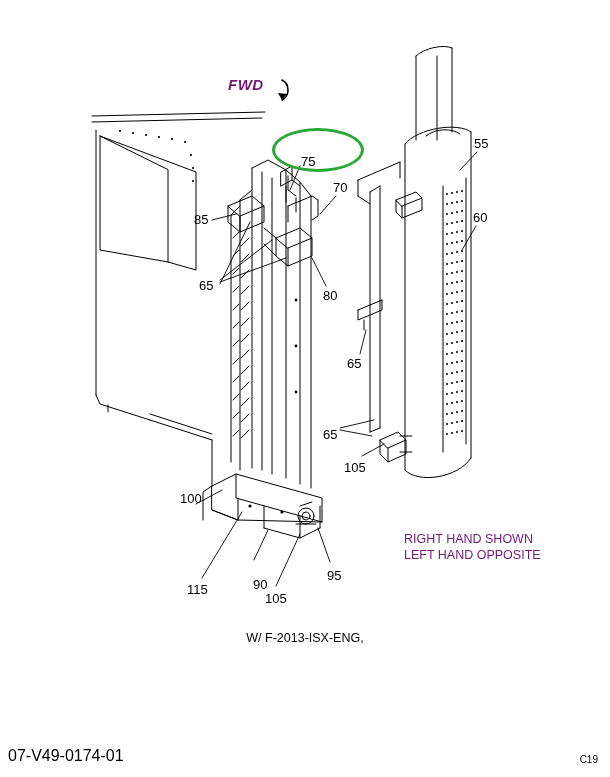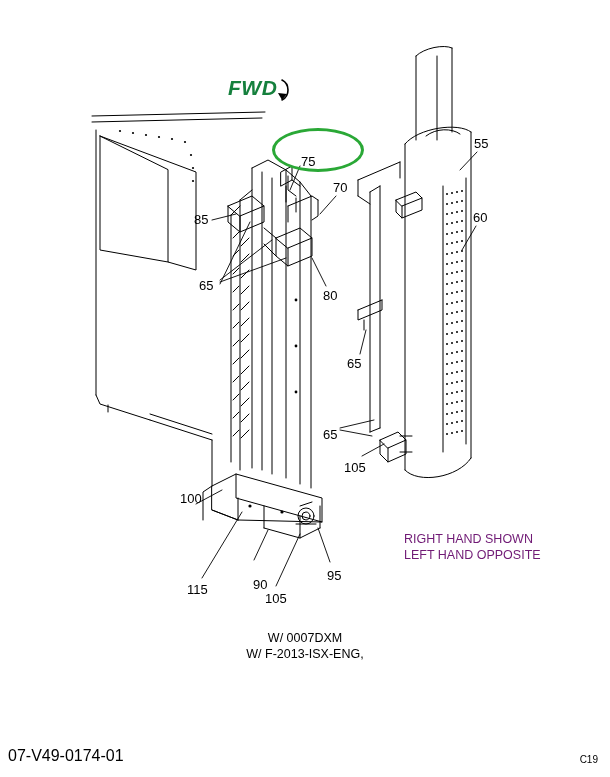--- a/index.html
+++ b/index.html
@@ -30,22 +30,22 @@
     font-size: 13px;
     color: #000000;
     white-space: nowrap;
     line-height: 1;
   }
   .fwd-label {
     position: absolute;
     font-family: "Liberation Sans", sans-serif;
     font-weight: bold;
     font-style: italic;
-    font-size: 21px;
-    color: #15803d;
+    font-size: 15px;
+    color: #701a75;
     letter-spacing: 0.5px;
   }
   .note-block {
     position: absolute;
     font-family: "Liberation Sans", sans-serif;
     font-size: 12.5px;
     color: #701a75;
     line-height: 1.25;
     white-space: nowrap;
   }
@@ -410,20 +410,19 @@
   <div class="callout" style="left:253px; top:566px;margin-top:12px;">90</div>
   <div class="callout" style="left:187px; top:583px;">115</div>
   <div class="callout" style="left:265px; top:592px;">105</div>
 
   <div class="note-block" style="left:404px; top:532px;">
     <div>RIGHT HAND SHOWN</div>
     <div>LEFT HAND OPPOSITE</div>
   </div>
 
   <div class="caption-block" style="top:630px;">
-    <div>W/ 0007DXM</div>
     <div>W/ F-2013-ISX-ENG,</div>
   </div>
 
   <div class="footer-left">07-V49-0174-01</div>
   <div class="footer-right">C19</div>
 
 </div>
 
 </body></html>

